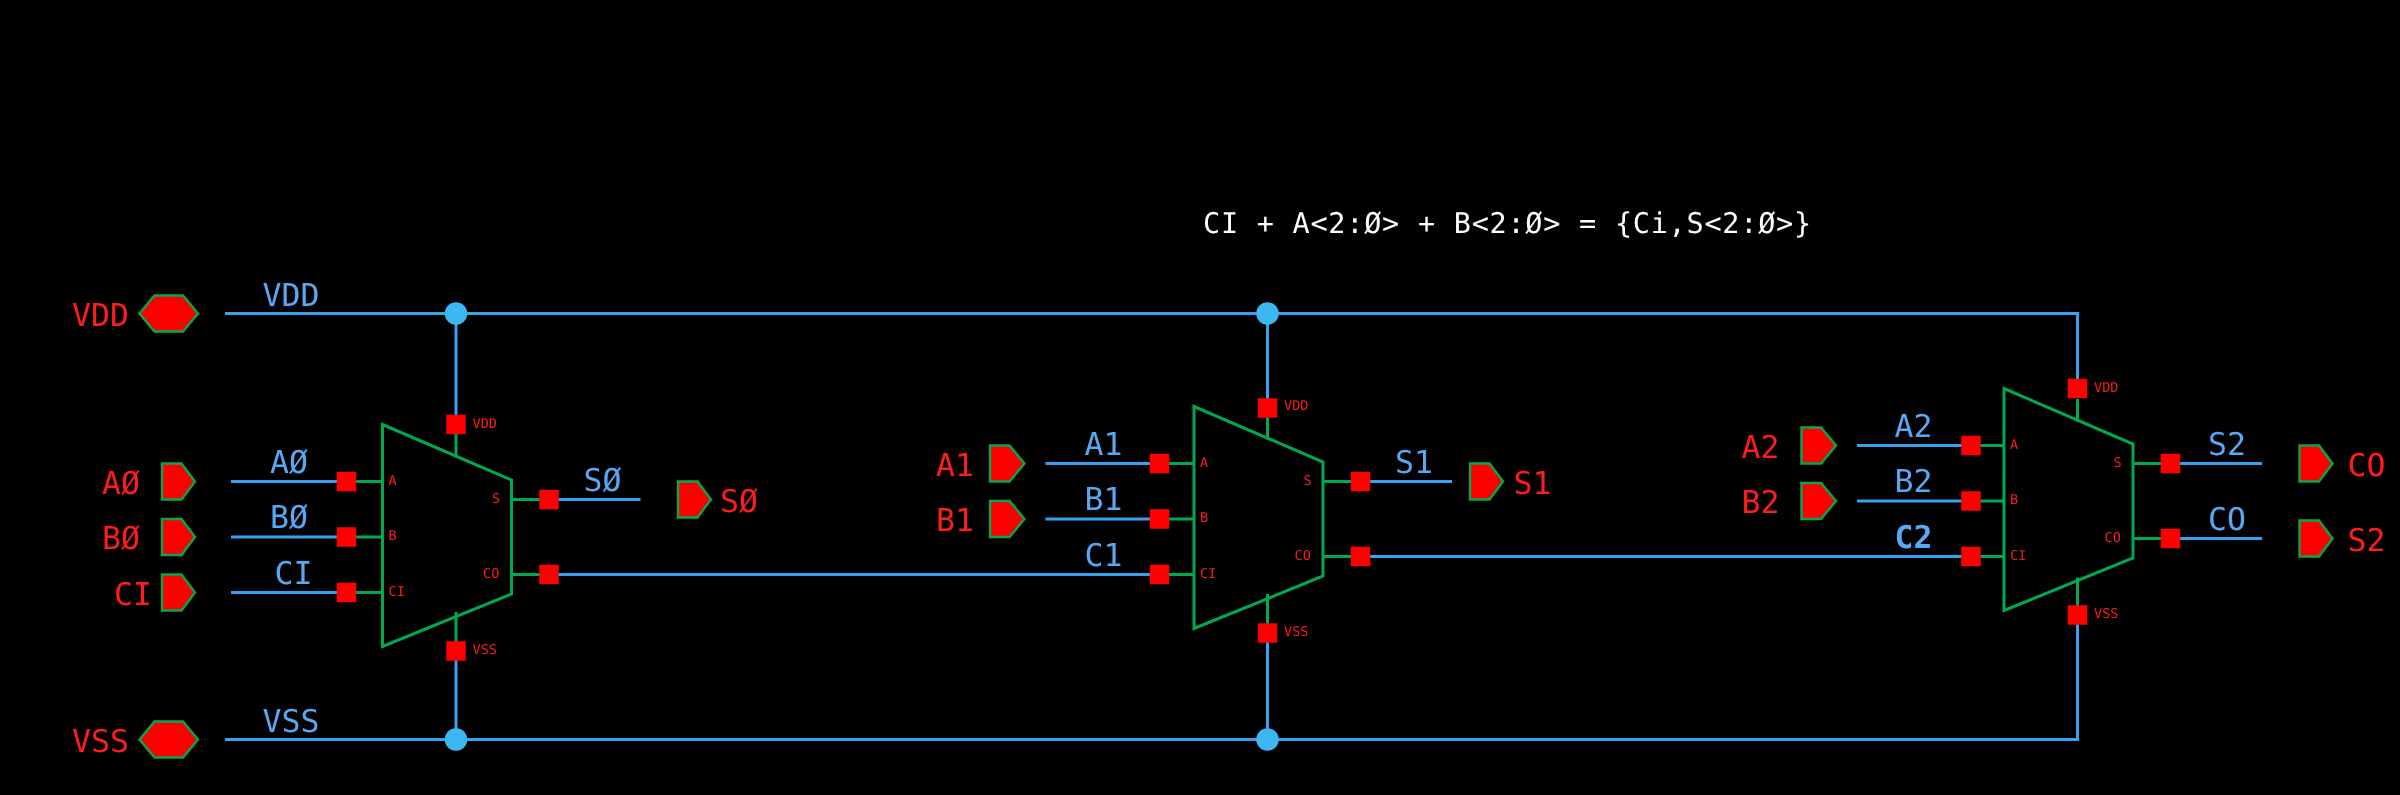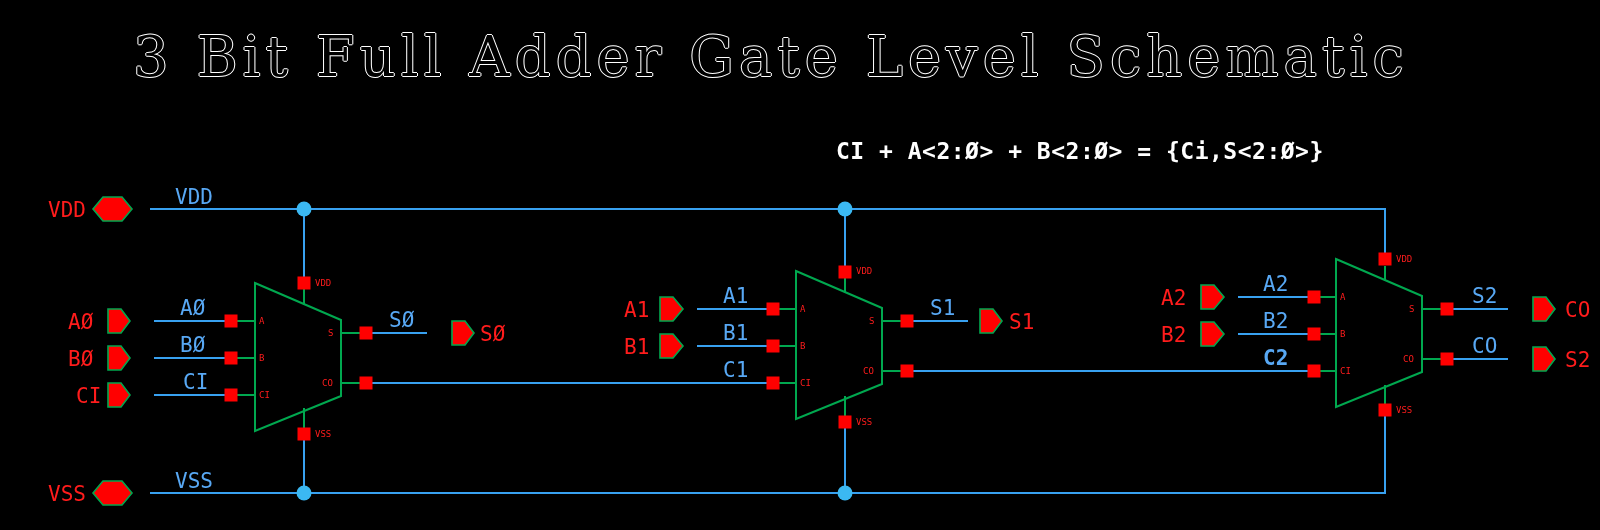--- a/index.html
+++ b/index.html
@@ -17,22 +17,22 @@
   .dot{fill:var(--junction,#3BB8F2);}
   .portshape{fill:var(--red,#FF0000);stroke:var(--green,#00A84F);stroke-width:1.6;}
   .lbl{position:absolute;white-space:nowrap;line-height:1;}
   .net{color:var(--blue-label,#58A8F4);font-size:21px;}
   .plabel{color:var(--red-label,#FF1C1C);font-size:21px;}
   .pin{color:var(--red-label,#FF1C1C);font-size:9px;}
   .title{position:absolute;left:133px;top:24px;font-family:"DejaVu Serif",serif;
          font-size:56px;letter-spacing:5px;white-space:nowrap;color:#000;
          text-shadow:-1px 0 var(--white,#fff),1px 0 var(--white,#fff),
                      0 -1px var(--white,#fff),0 1px var(--white,#fff);}
-  .equation{position:absolute;left:836px;top:138px;font-size:23px;letter-spacing:0.5px;
-            color:var(--white,#FFFFFF);white-space:nowrap;font-weight:bold;}
+  .equation{position:absolute;left:802px;top:138px;font-size:19px;letter-spacing:0.5px;
+            color:var(--white,#FFFFFF);white-space:nowrap;}
 </style>
 </head>
 <body>
 
 <div id="stage">
 
   <svg id="schem" width="1600" height="530" viewBox="0 0 1600 530">
 
     <path class="wire" d="M150 209 H1385 V253"></path>
     <path class="wire" d="M150 493 H1385 V416"></path>
@@ -121,21 +121,20 @@
     <polygon class="portshape" points="660,297 673,297 683,309 673,321 660,321"></polygon>
     <polygon class="portshape" points="660,334 673,334 683,346 673,358 660,358"></polygon>
     <polygon class="portshape" points="1201,285 1214,285 1224,297 1214,309 1201,309"></polygon>
     <polygon class="portshape" points="1201,322 1214,322 1224,334 1214,346 1201,346"></polygon>
     <polygon class="portshape" points="452,321 465,321 474,333 465,345 452,345"></polygon>
     <polygon class="portshape" points="980,309 993,309 1002,321 993,333 980,333"></polygon>
     <polygon class="portshape" points="1533,297 1546,297 1555,309 1546,321 1533,321"></polygon>
     <polygon class="portshape" points="1533,347 1546,347 1555,359 1546,371 1533,371"></polygon>
   </svg>
 
-  <div class="title">3 Bit Full Adder Gate Level Schematic</div>
   <div class="equation">CI + A&lt;2:Ø&gt; + B&lt;2:Ø&gt; = {Ci,S&lt;2:Ø&gt;}</div>
 
   <div class="lbl net" style="left:175px;top:187px;">VDD</div>
   <div class="lbl net" style="left:175px;top:471px;">VSS</div>
   <div class="lbl net" style="left:180px;top:298px;">AØ</div>
   <div class="lbl net" style="left:180px;top:335px;">BØ</div>
   <div class="lbl net" style="left:183px;top:372px;">CI</div>
   <div class="lbl net" style="left:389px;top:310px;">SØ</div>
   <div class="lbl net" style="left:723px;top:286px;">A1</div>
   <div class="lbl net" style="left:723px;top:323px;">B1</div>

